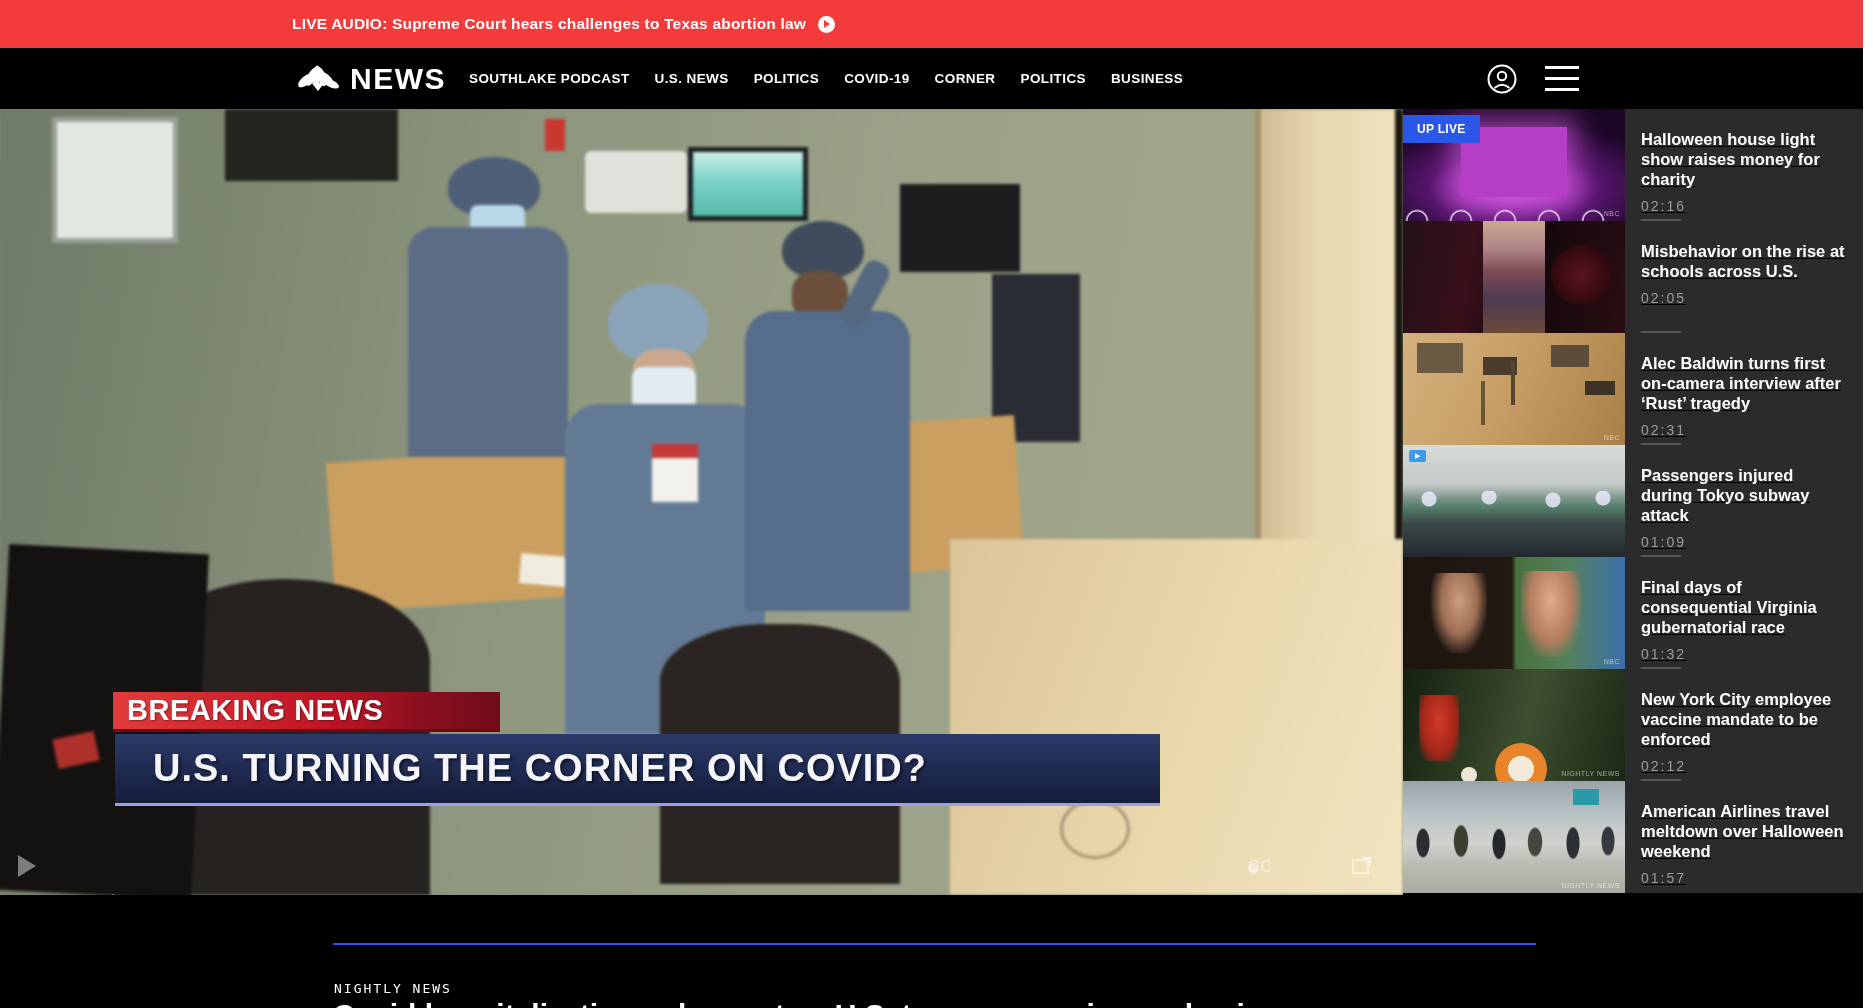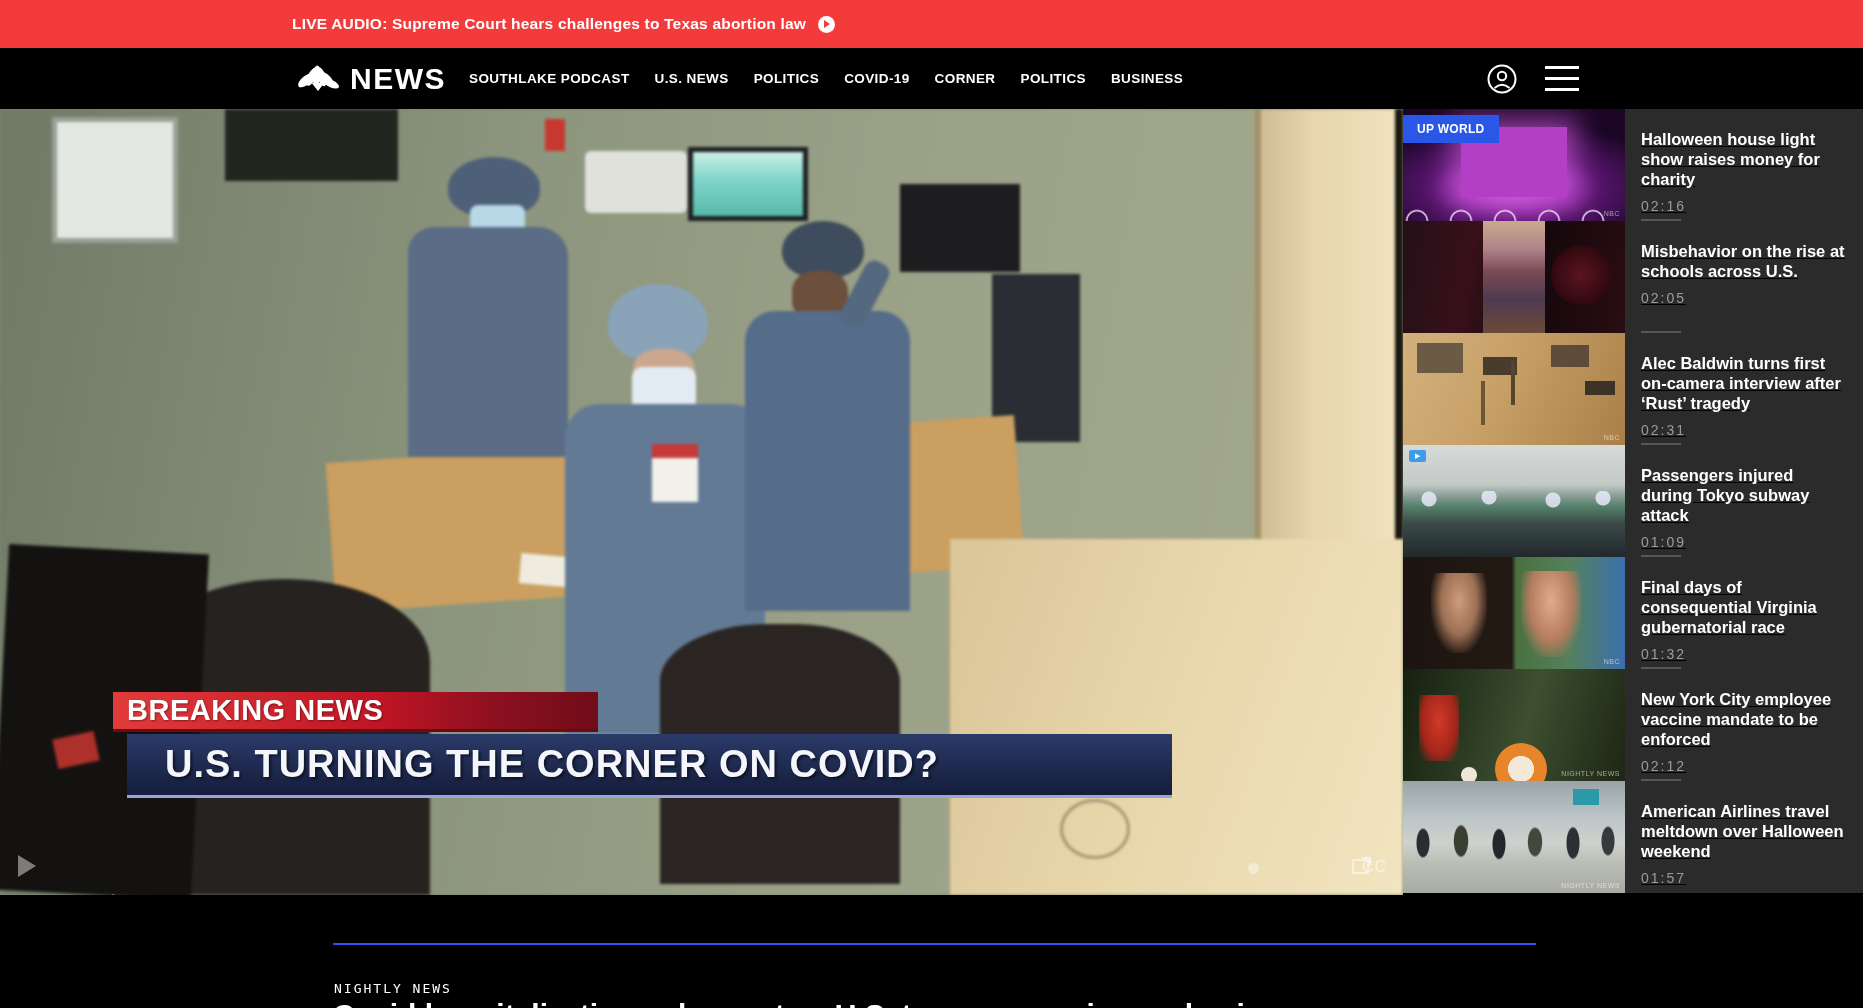--- a/index.html
+++ b/index.html
@@ -29,40 +29,40 @@
   .hamburger { width:34px; display:flex; flex-direction:column; gap:8px; cursor:pointer; }
   .hamburger div { height:3px; background:#fff; }
 
   
   .player { position:absolute; left:0; top:109px; width:1403px; height:786px;
     overflow:hidden; background:#7e8873; }
   .scene { position:absolute; inset:0; filter:blur(1.5px) saturate(1.05); }
   .scene div { position:absolute; }
 
   
-  .breaking { position:absolute; left:113px; top:583px; width:485px; height:40px;
+  .breaking { position:absolute; left:113px; top:583px; width:387px; height:40px;
     background:linear-gradient(to right,#e23b3b 0%,#c01525 55%,#8e1020 78%,#6f0d18 100%);
     border-bottom:3px solid #6c0a14; display:flex; align-items:center; padding-left:14px;
     color:#fff; font-size:29px; font-weight:bold; letter-spacing:.5px;
     text-shadow:1px 1px 2px rgba(0,0,0,.4); }
-  .caption-bar { position:absolute; left:115px; top:625px; width:1045px; height:64px;
+  .caption-bar { position:absolute; left:115px; top:625px; width:1045px; height:72px;
     background:linear-gradient(#2b3a69 0%,#1b2548 70%,#161e3c 100%);
     border-bottom:3px solid #9aa3e0; display:flex; align-items:center; padding-left:38px;
     color:#f4f6fb; font-size:38px; font-weight:bold; letter-spacing:1px;
-    text-shadow:2px 2px 3px rgba(0,0,0,.55);margin-left:12px; }
+    text-shadow:2px 2px 3px rgba(0,0,0,.55); }
 
   
   .ctrl { position:absolute; color:rgba(255,255,255,.55); }
   .play-btn { left:18px; top:746px; width:0; height:0;
     border-left:18px solid rgba(255,255,255,.45);
     border-top:11px solid transparent; border-bottom:11px solid transparent; }
   .time-display { left:62px; top:750px; font-size:15px; letter-spacing:1px;margin-top:32px; }
   .vol-dot { left:1248px; top:754px; width:11px; height:11px; border-radius:50%;
     background:rgba(255,255,255,.40); }
-  .cc-btn { left:1362px; top:749px; font-size:16px; font-weight:normal; letter-spacing:1px; }
+  .cc-btn { left:1248px; top:749px; font-size:16px; font-weight:normal; letter-spacing:1px; }
   .expand-btn { left:1352px; top:750px; width:17px; height:15px;
     border:2px solid rgba(255,255,255,.5); position:absolute; }
   .expand-btn::after { content:""; position:absolute; right:-4px; top:-4px; width:7px; height:7px;
     border-top:2px solid rgba(255,255,255,.6); border-right:2px solid rgba(255,255,255,.6); }
 
   
   .sidebar { position:absolute; left:1403px; top:109px; width:460px; height:784px; background:#2b2b2b; }
   .row { display:flex; height:112px; }
   .thumb { width:222px; height:112px; flex:none; position:relative; overflow:hidden; }
   .txt { position:relative; flex:1; padding:20px 14px 0 16px;text-decoration:underline; }
@@ -233,21 +233,21 @@
   <div class="ctrl time-display">00:00 / 02:15</div>
   <div class="ctrl vol-dot"></div>
   <div class="ctrl cc-btn">CC</div>
   <div class="expand-btn"></div>
 </div>
 
 <div class="sidebar">
 
   <div class="row">
     <div class="thumb t1">
-      <span class="upnext">UP WORLD</span>
+      <span class="upnext">UP LIVE</span>
       <span class="wm">NBC</span>
     </div>
     <div class="txt">
       <div class="title">Halloween house light show raises money for charity</div>
       <div class="dur">02:16</div>
       <div class="row-divider"></div>
     </div>
   </div>
 
   <div class="row">

